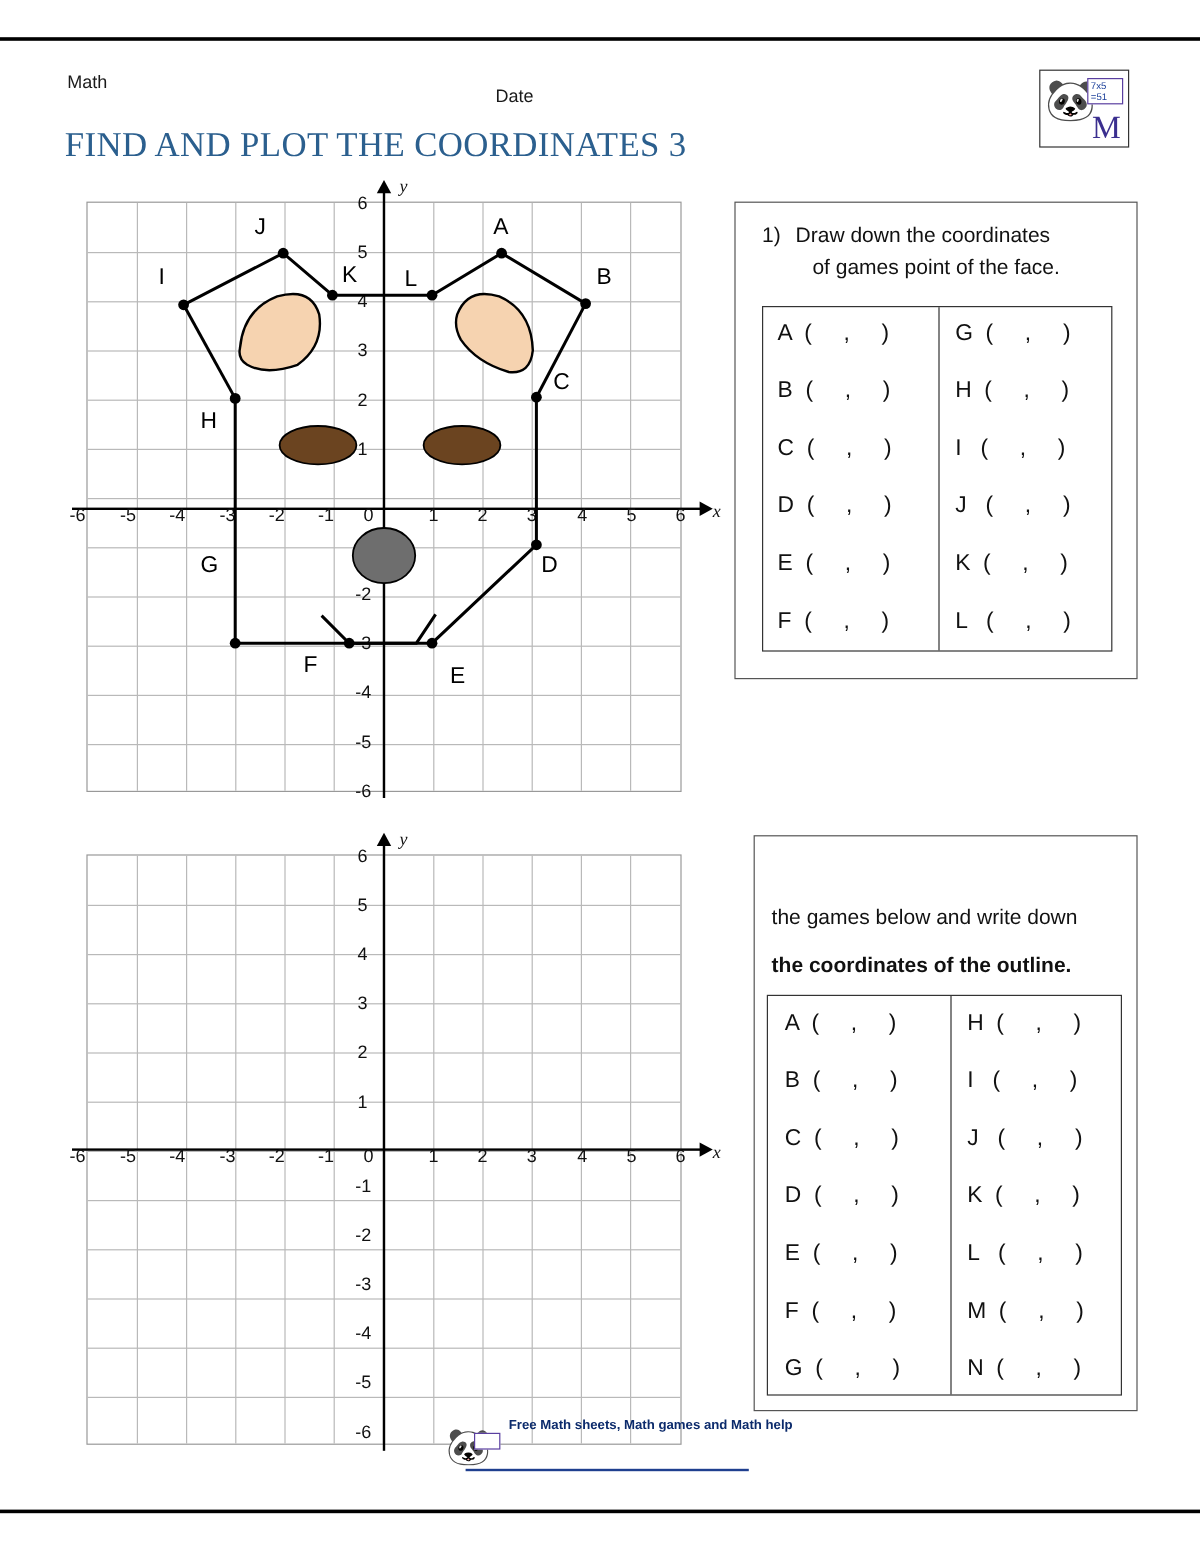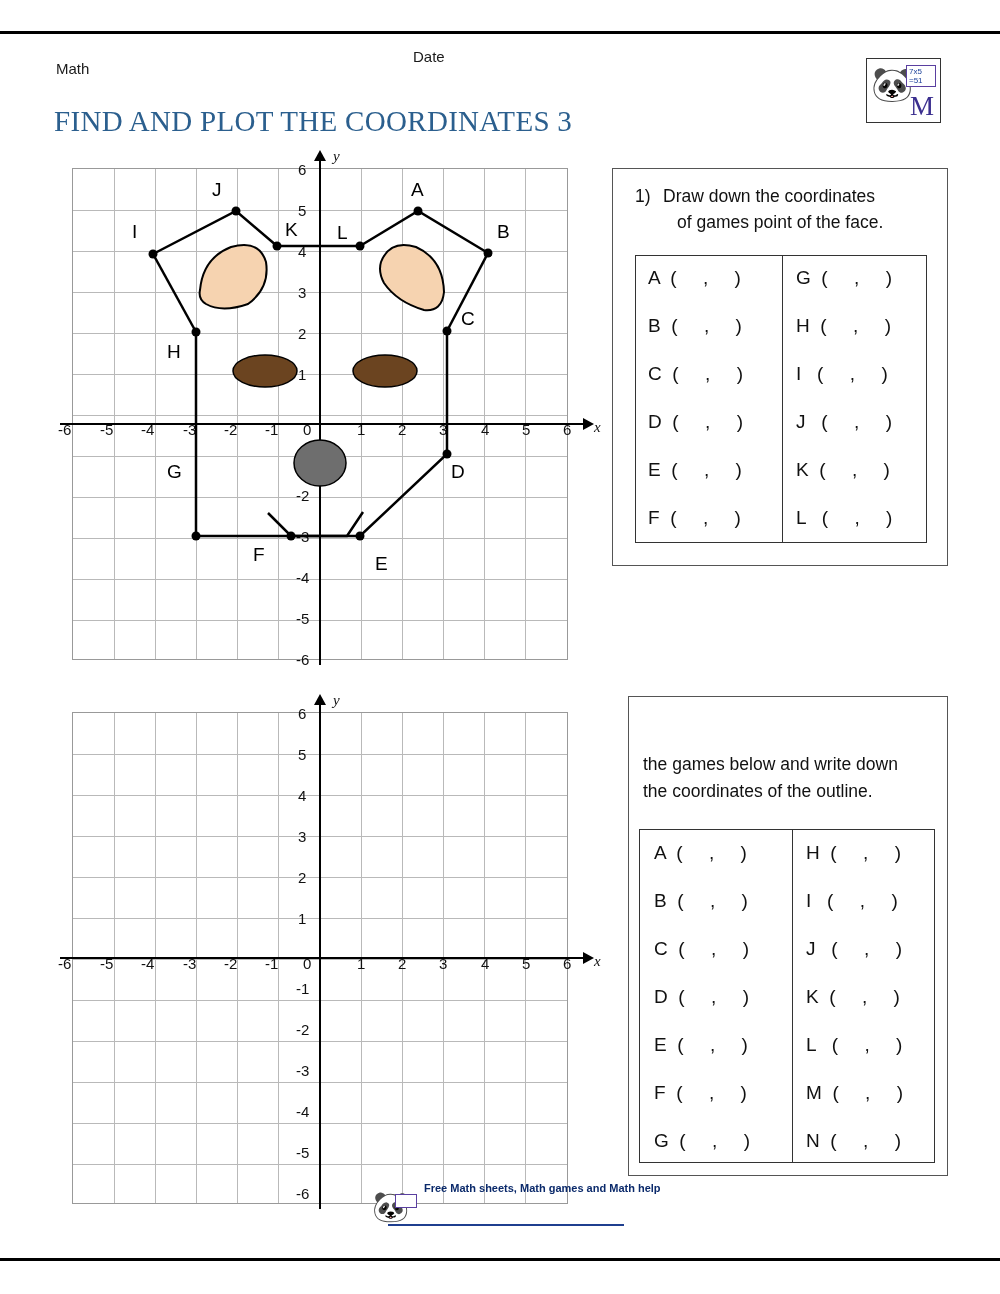--- a/index.html
+++ b/index.html
@@ -8,21 +8,21 @@
     width:1000px; height:1294px;
     font-family: "Liberation Sans", sans-serif;
     background:#ffffff;
     position:relative;
     overflow:hidden;
   }
   .topbar { position:absolute; left:0; top:0; width:1000px; height:34px; background:#ffffff; border-bottom:3px solid #000; }
   .page { position:absolute; left:0; top:34px; width:1000px; height:1260px; }
 
   .name-label { position:absolute; left:56px; top:60px; font-size:15px; color:#1a1a1a; }
-  .date-label { position:absolute; left:413px; top:48px; font-size:15px; color:#1a1a1a; }
+  .date-label { position:absolute; left:413px; top:72px; font-size:15px; color:#1a1a1a; }
 
   .title { position:absolute; left:54px; top:105px; font-size:29px; color:#2b5f8e; letter-spacing:0.3px; font-family:"Liberation Serif", serif; }
 
   .logo { position:absolute; left:866px; top:58px; width:75px; height:65px; border:1px solid #333; background:#fff; }
   .logo .sal { position:absolute; left:4px; top:8px; font-size:34px; color:#d8b200; line-height:1; }
   .logo .mbox { position:absolute; right:4px; top:6px; width:30px; height:22px; border:1px solid #5a3fa0; background:#fff; font-size:8px; color:#1a3f9a; padding:1px 2px; line-height:9px; }
   .logo .bigM { position:absolute; right:6px; bottom:2px; font-size:27px; color:#3b2f8f; font-family:"Liberation Serif",serif; line-height:1; }
 
   
   .grid-wrap { position:absolute; }
@@ -278,21 +278,21 @@
   <div class="tick" style="left:296px; top:980px;">-1</div>
   <div class="tick" style="left:296px; top:1021px;">-2</div>
   <div class="tick" style="left:296px; top:1062px;">-3</div>
   <div class="tick" style="left:296px; top:1103px;">-4</div>
   <div class="tick" style="left:296px; top:1144px;">-5</div>
   <div class="tick" style="left:296px; top:1185px;">-6</div>
 </div>
 
 <div class="panel" style="left:628px; top:696px; width:320px; height:480px;">
   <div class="qtext" style="left:14px; top:54px;">the games below and write down</div>
-  <div class="qtext" style="left:14px; top:81px;">the coordinates of the outline.</div>
+  <div class="qtext" style="left:14px; top:94px;font-weight:bold;">the coordinates of the outline.</div>
 
   <div class="tablebox" style="left:10px; top:132px; width:296px; height:334px;">
     <div class="divider" style="left:152px;"></div>
     <div class="trow" style="left:14px; top:12px;">A  (     ,     )</div>
     <div class="trow" style="left:14px; top:60px;">B  (     ,     )</div>
     <div class="trow" style="left:14px; top:108px;">C  (     ,     )</div>
     <div class="trow" style="left:14px; top:156px;">D  (     ,     )</div>
     <div class="trow" style="left:14px; top:204px;">E  (     ,     )</div>
     <div class="trow" style="left:14px; top:252px;">F  (     ,     )</div>
     <div class="trow" style="left:14px; top:300px;">G  (     ,     )</div>

